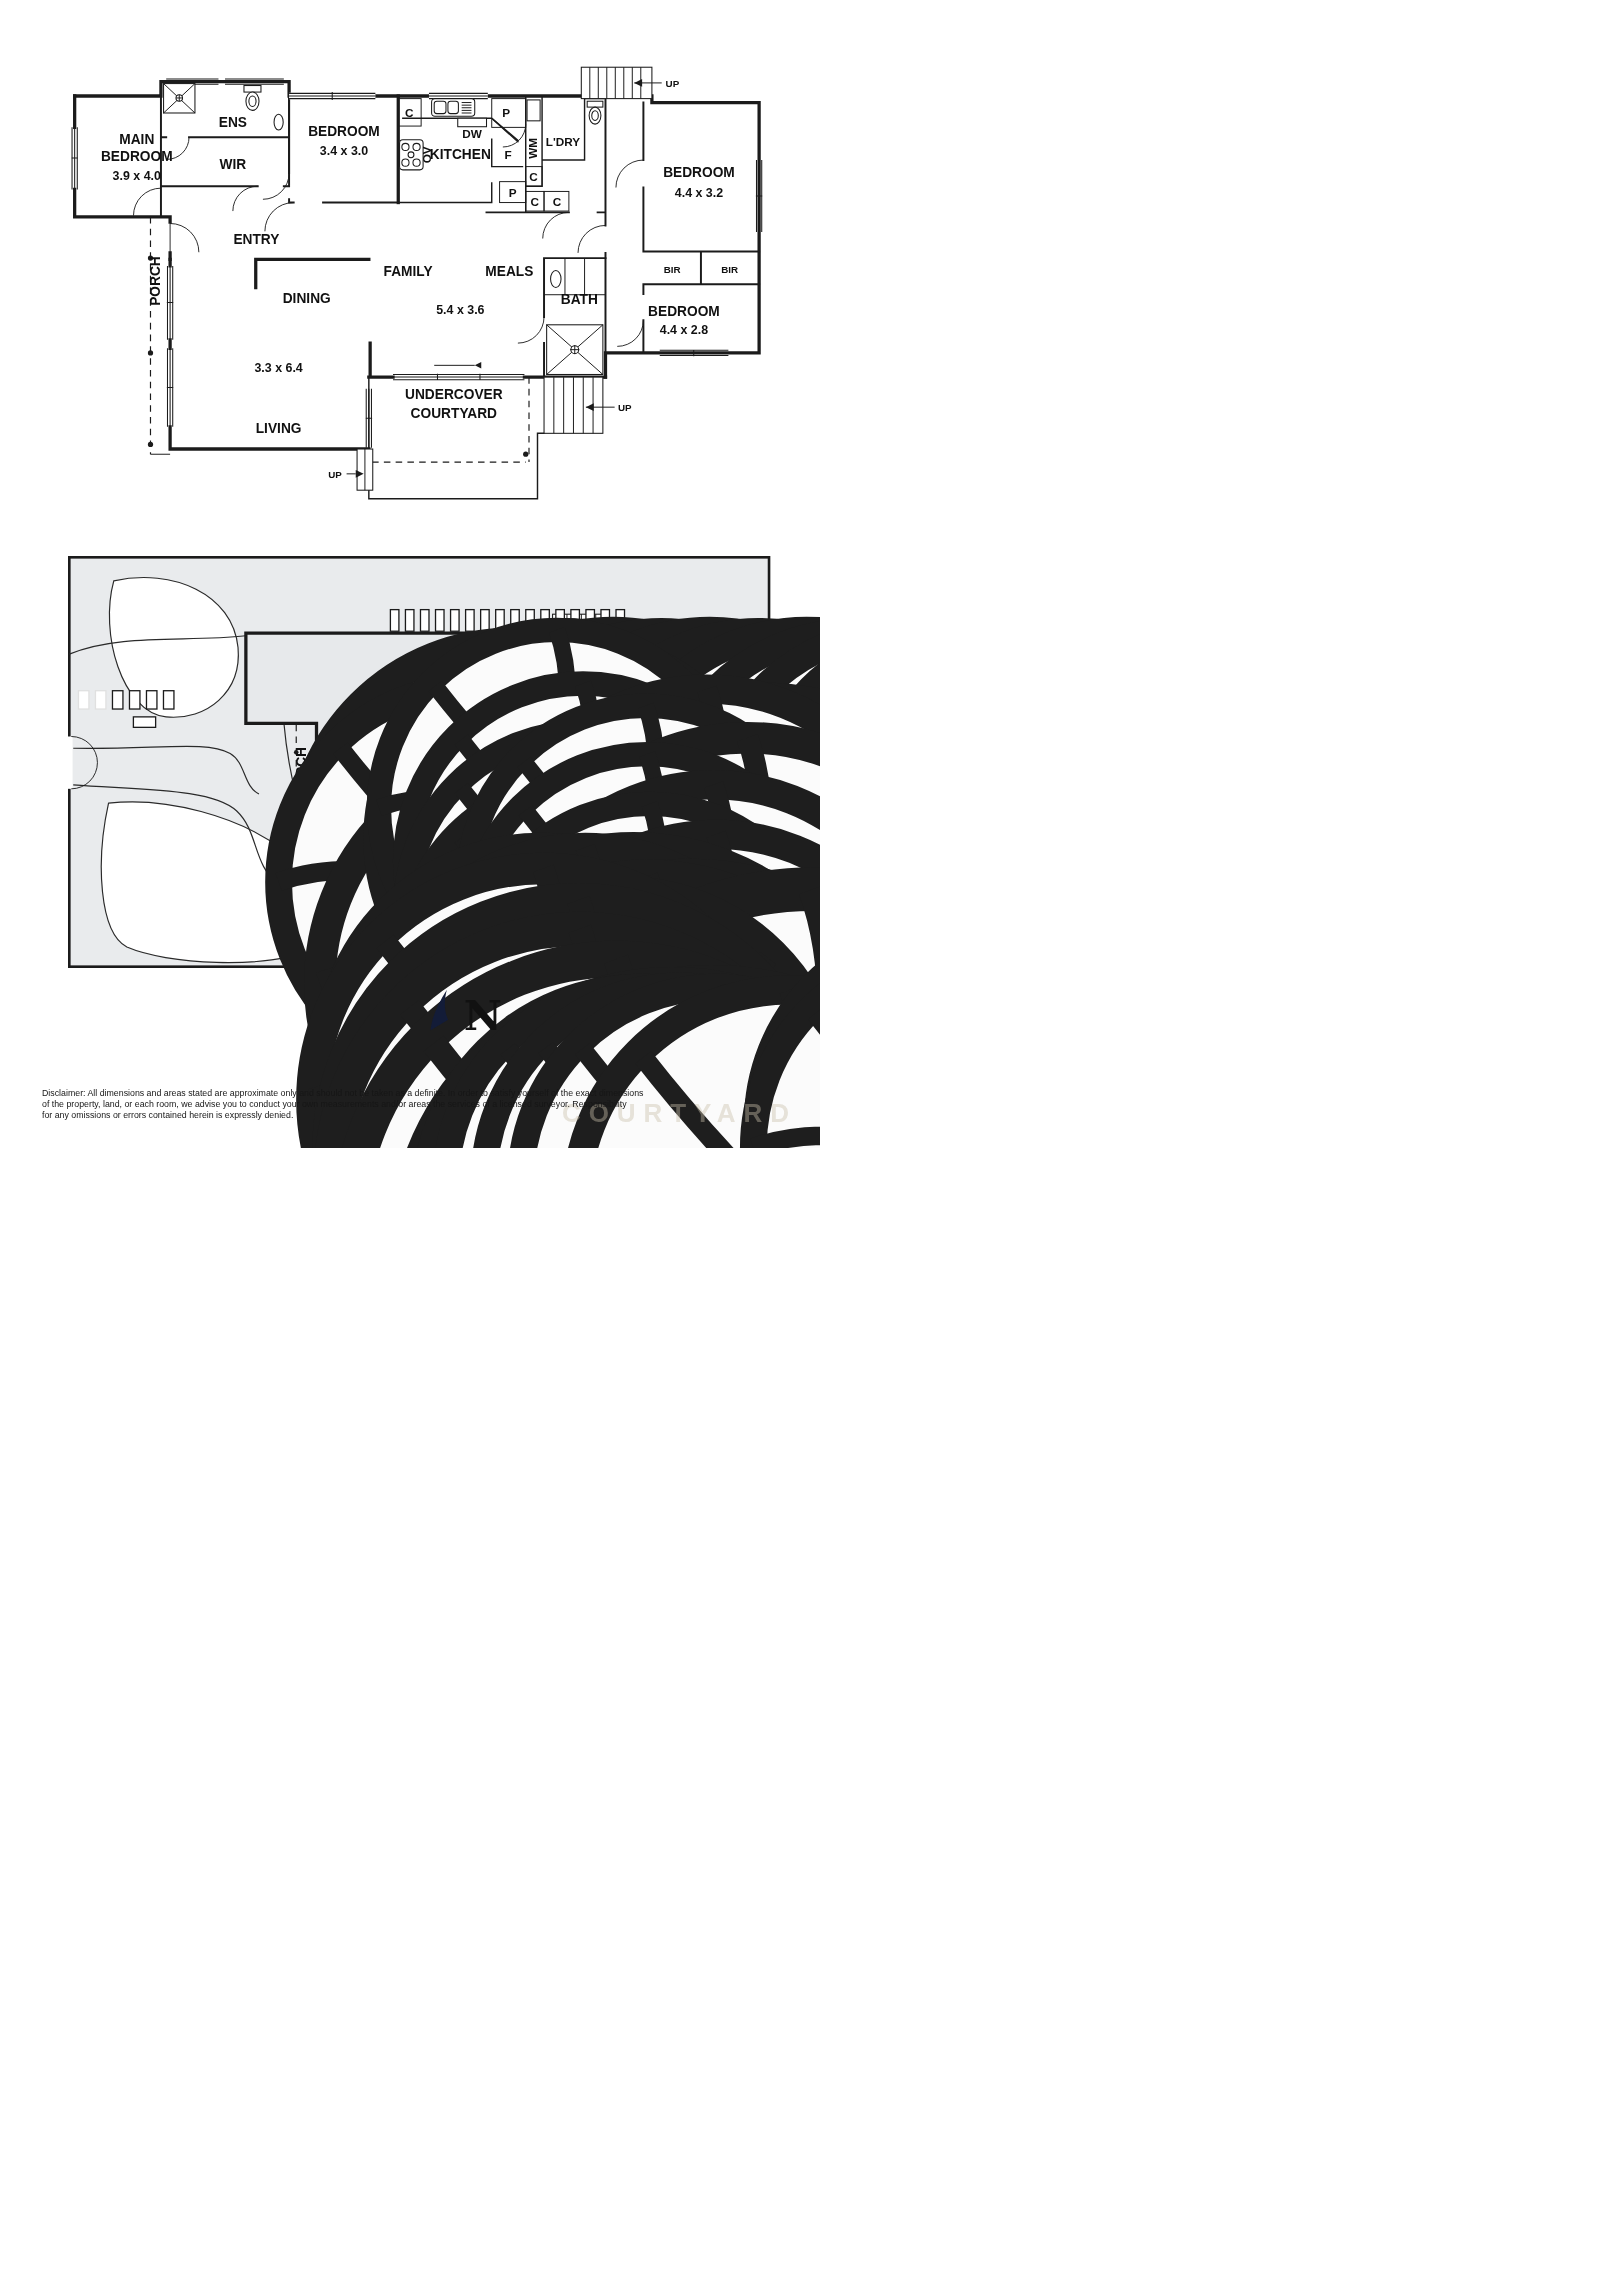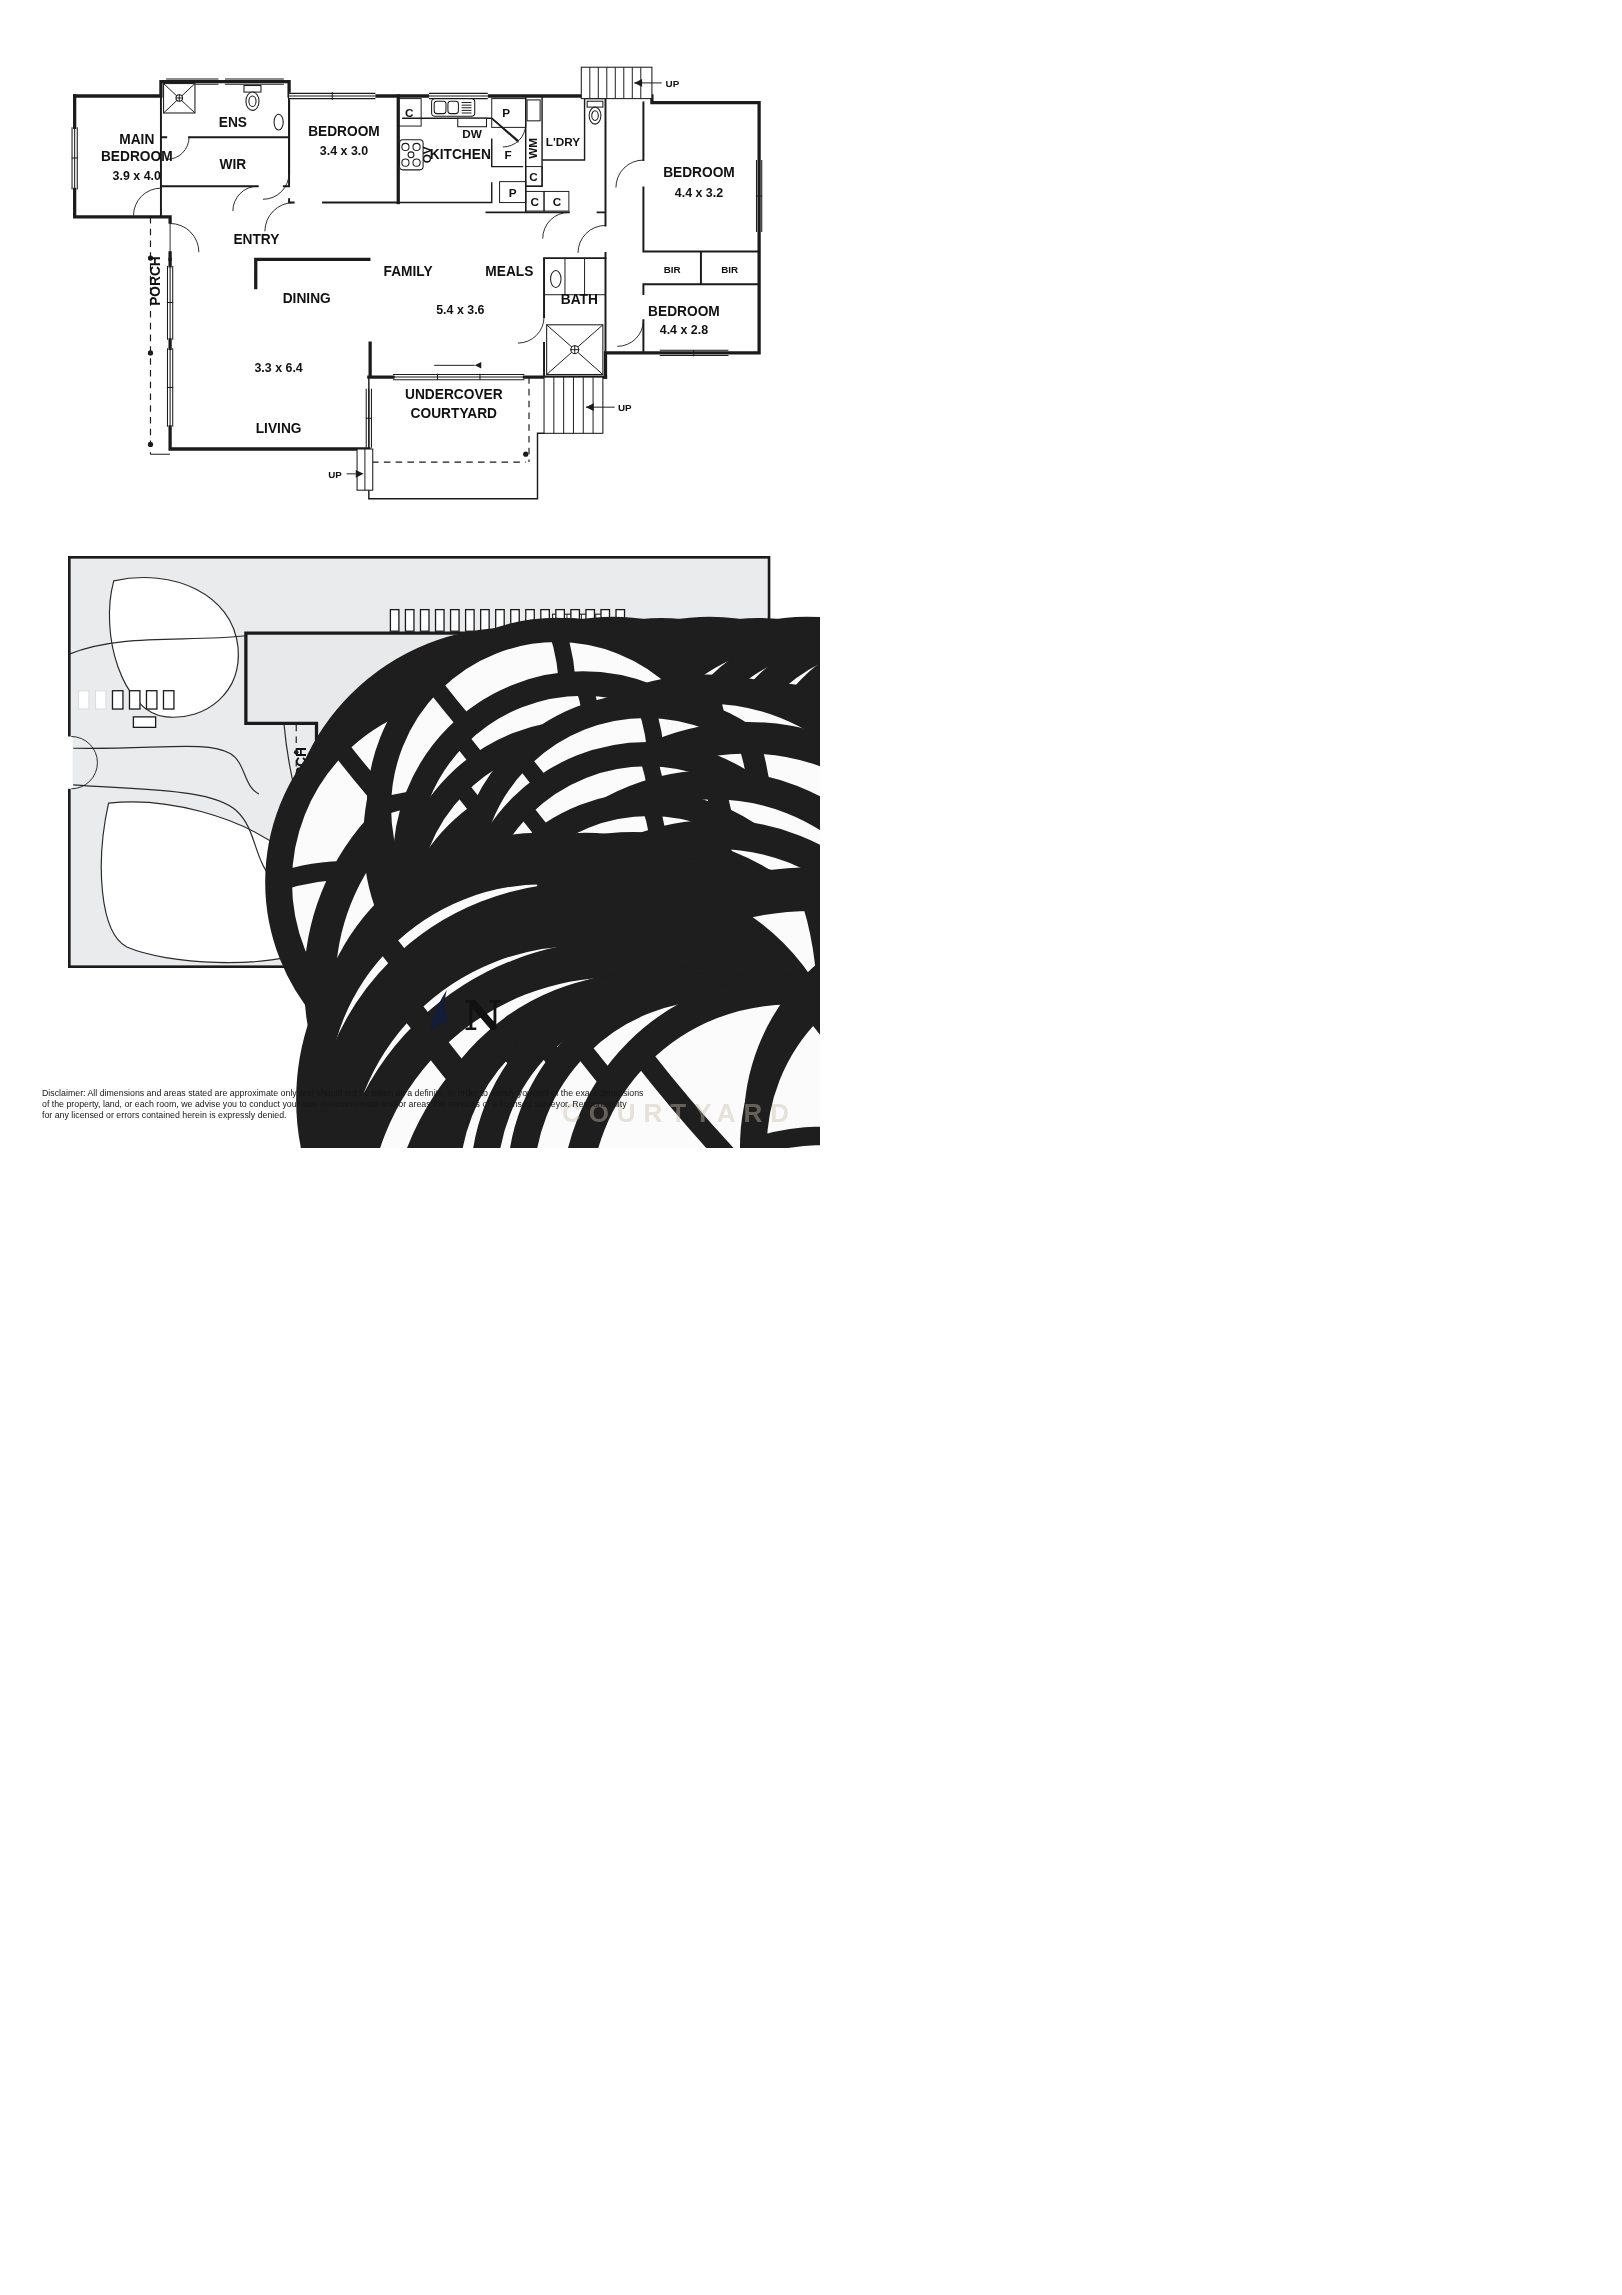--- a/index.html
+++ b/index.html
@@ -444,17 +444,17 @@
 <svg style="left:417px;top:987px" width="111" height="59" viewBox="0 0 170 90">
   <path d="M32,4 C18,26 9,46 7,66 L34,50 C27,36 28,18 32,4 Z" fill="#131c38"></path>
   <text x="58" y="66" font-size="64" font-weight="700" fill="#131c38" style="font-family:'DejaVu Serif','Liberation Serif',serif">N</text>
 </svg>
 
 <div class="watermark">COURTYARD</div>
 
 <div class="disclaimer">
   <div>Disclaimer: All dimensions and areas stated are approximate only and should not be taken as a definite. In order to satisfy yourself of the exact dimensions</div>
   <div>of the property, land, or each room, we advise you to conduct your own measurements and/or areas the services of a licensed surveyor. Responsibility</div>
-  <div>for any licensed or errors contained herein is expressly denied.</div>
+  <div>for any omissions or errors contained herein is expressly denied.</div>
 </div>
 
 </div>
 
 
 </body></html>

